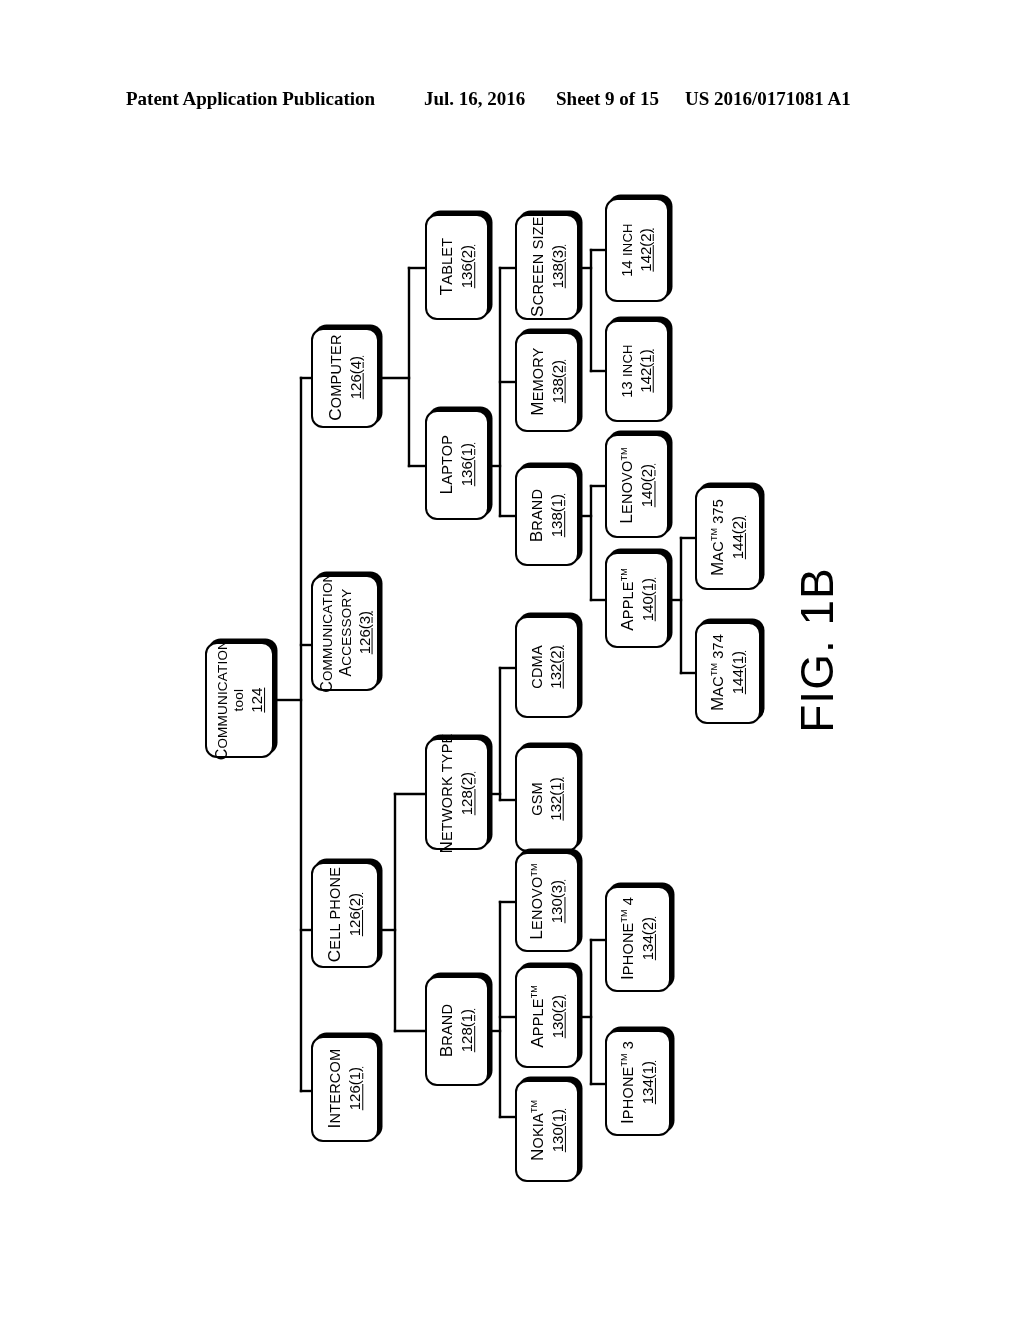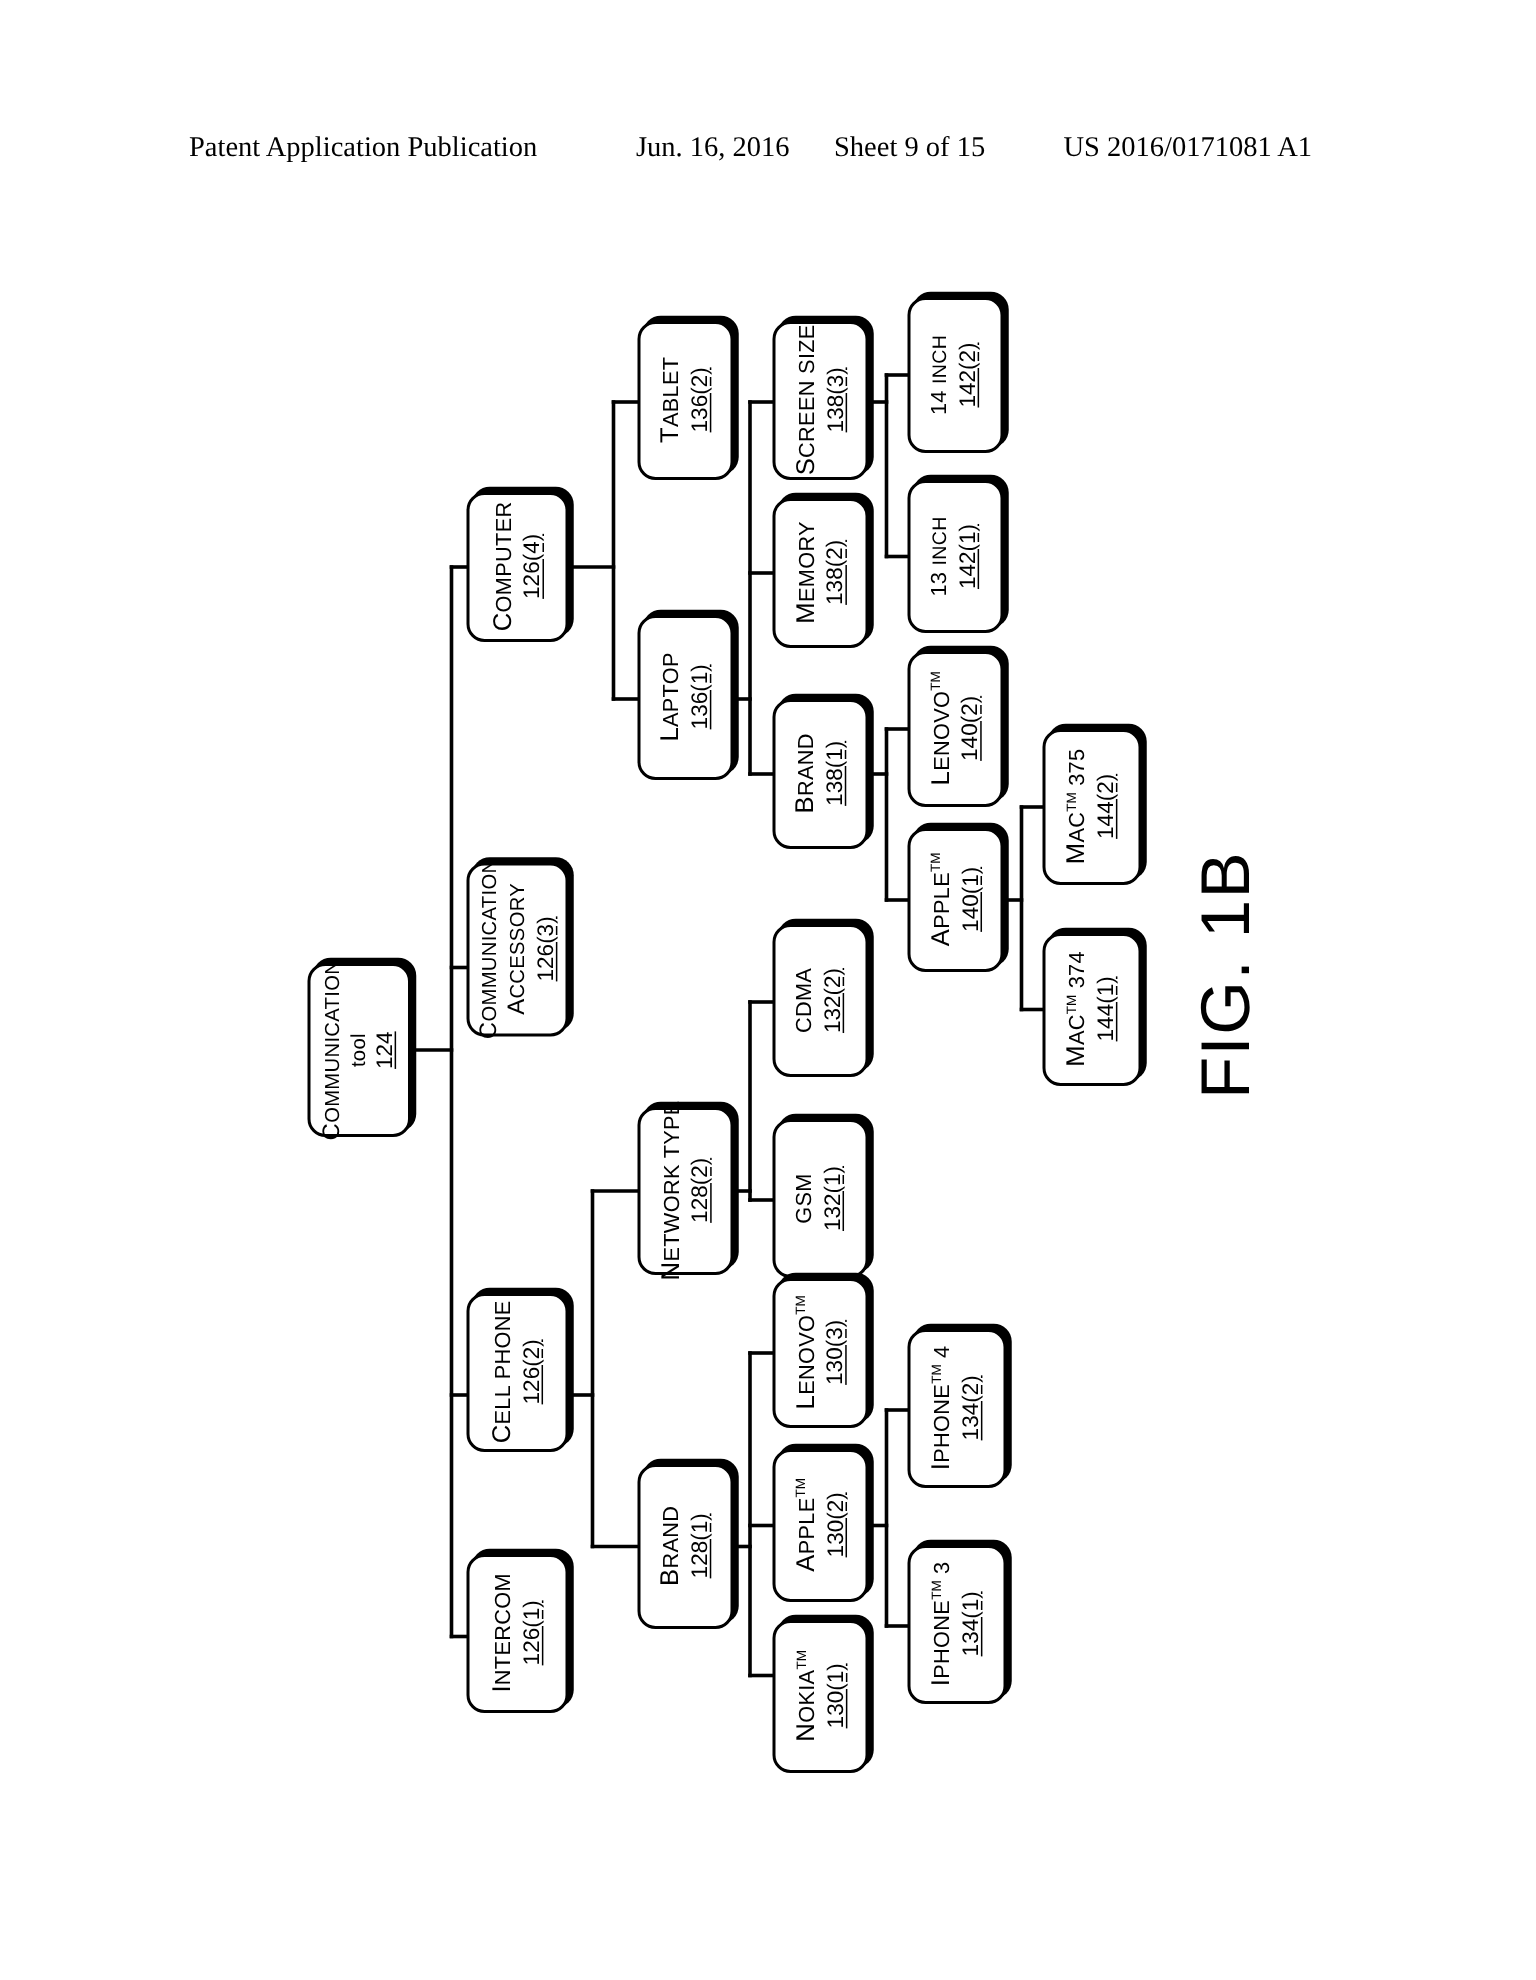--- a/index.html
+++ b/index.html
@@ -16,30 +16,30 @@
   }
 
   
   #page-header {
     position: absolute;
     top: 88px;
     left: 0;
     width: 936px;
     height: 26px;
     font-family: "Liberation Serif", serif;
-    font-weight: normal;
+    font-weight: bold;
     font-size: 19px;
     color: #000;
     white-space: nowrap;
   }
   #page-header .hdr-seg { position: absolute; top: 0; }
   #hdr-pub   { left: 126px; }
   #hdr-date  { left: 424px; }
   #hdr-sheet { left: 556px; }
-  #hdr-num   { left: 709px; }
+  #hdr-num   { left: 685px; }
 
   
   #diagram {
     position: absolute;
     left: 0;
     top: 0;
     width: 1024px;
     height: 1320px;
   }
   #connectors {
@@ -111,21 +111,21 @@
     letter-spacing: 1px;
     white-space: nowrap;
     color: #000;
   }
 </style>
 </head>
 <body>
 
 <div id="page-header">
   <span class="hdr-seg" id="hdr-pub">Patent Application Publication</span>
-  <span class="hdr-seg" id="hdr-date">Jun. 16, 2016</span>
+  <span class="hdr-seg" id="hdr-date">Jul. 16, 2016</span>
   <span class="hdr-seg" id="hdr-sheet">Sheet 9 of 15</span>
   <span class="hdr-seg" id="hdr-num">US 2016/0171081 A1</span>
 </div>
 
 <div id="diagram">
 
   <svg id="connectors" viewBox="0 0 1024 1320" xmlns="http://www.w3.org/2000/svg">
     <g fill="none" stroke="#000000" stroke-width="2.4" stroke-linecap="square">
 
       <path d="M274,700 H301"></path>

